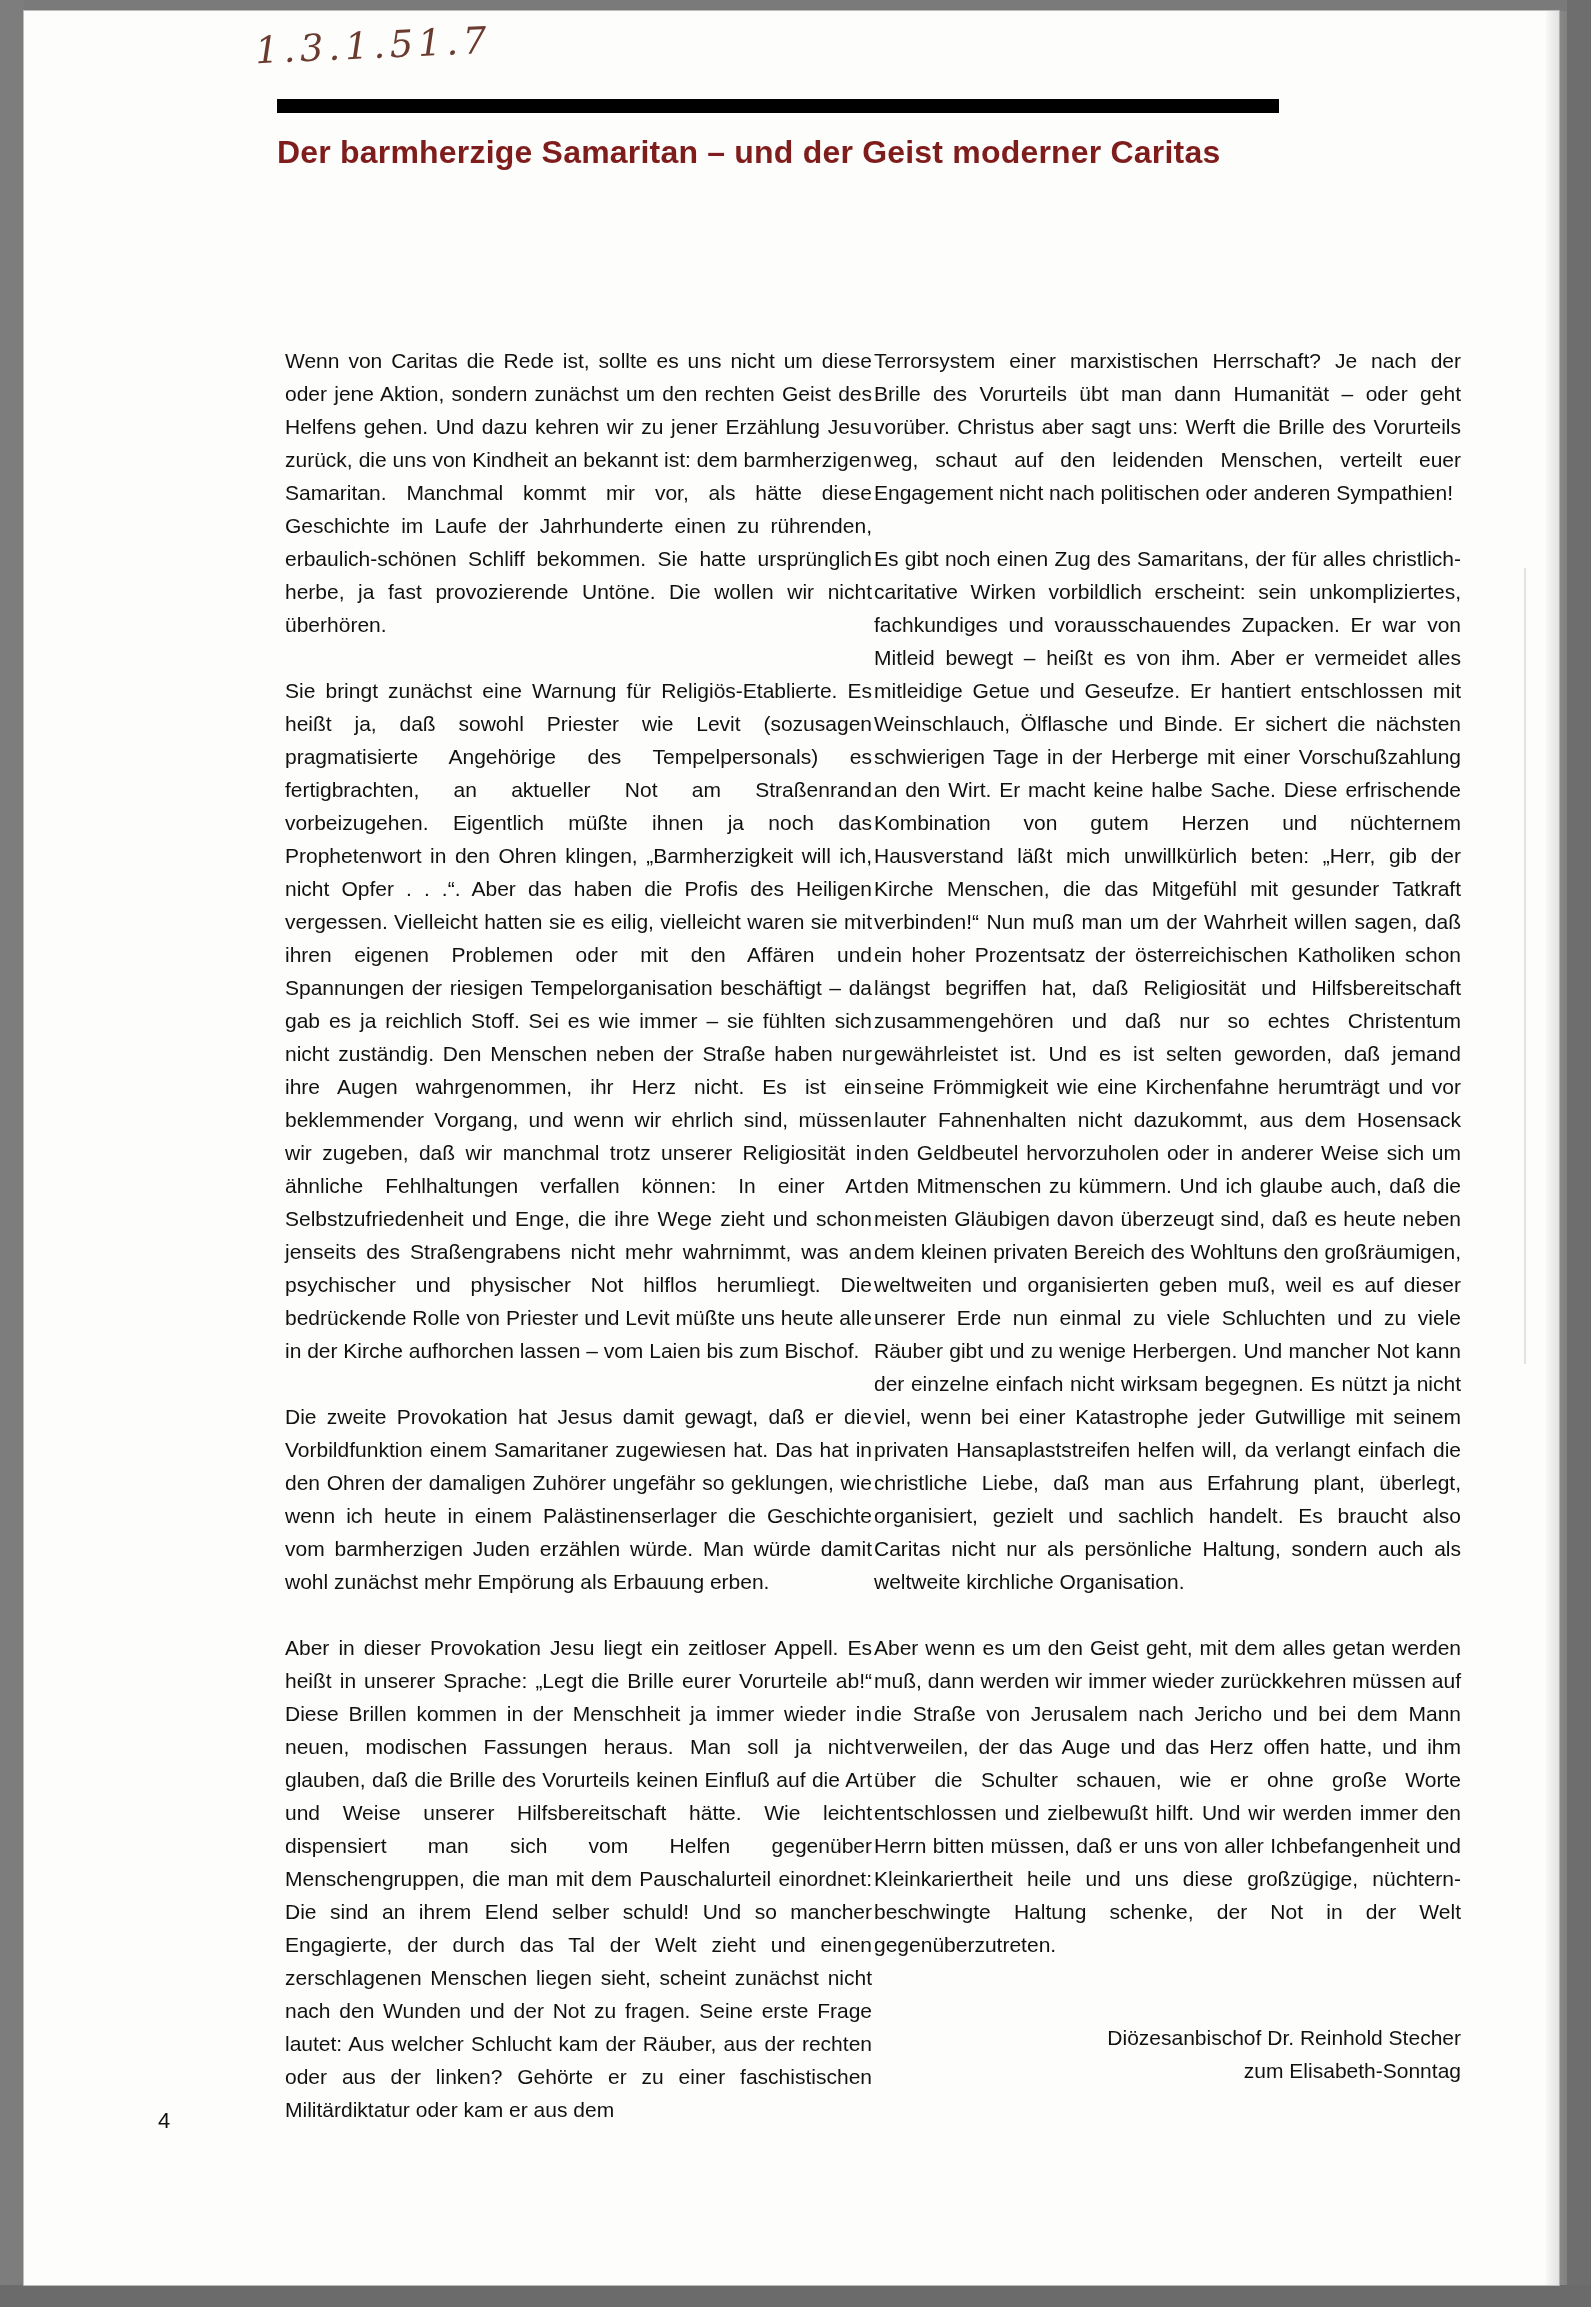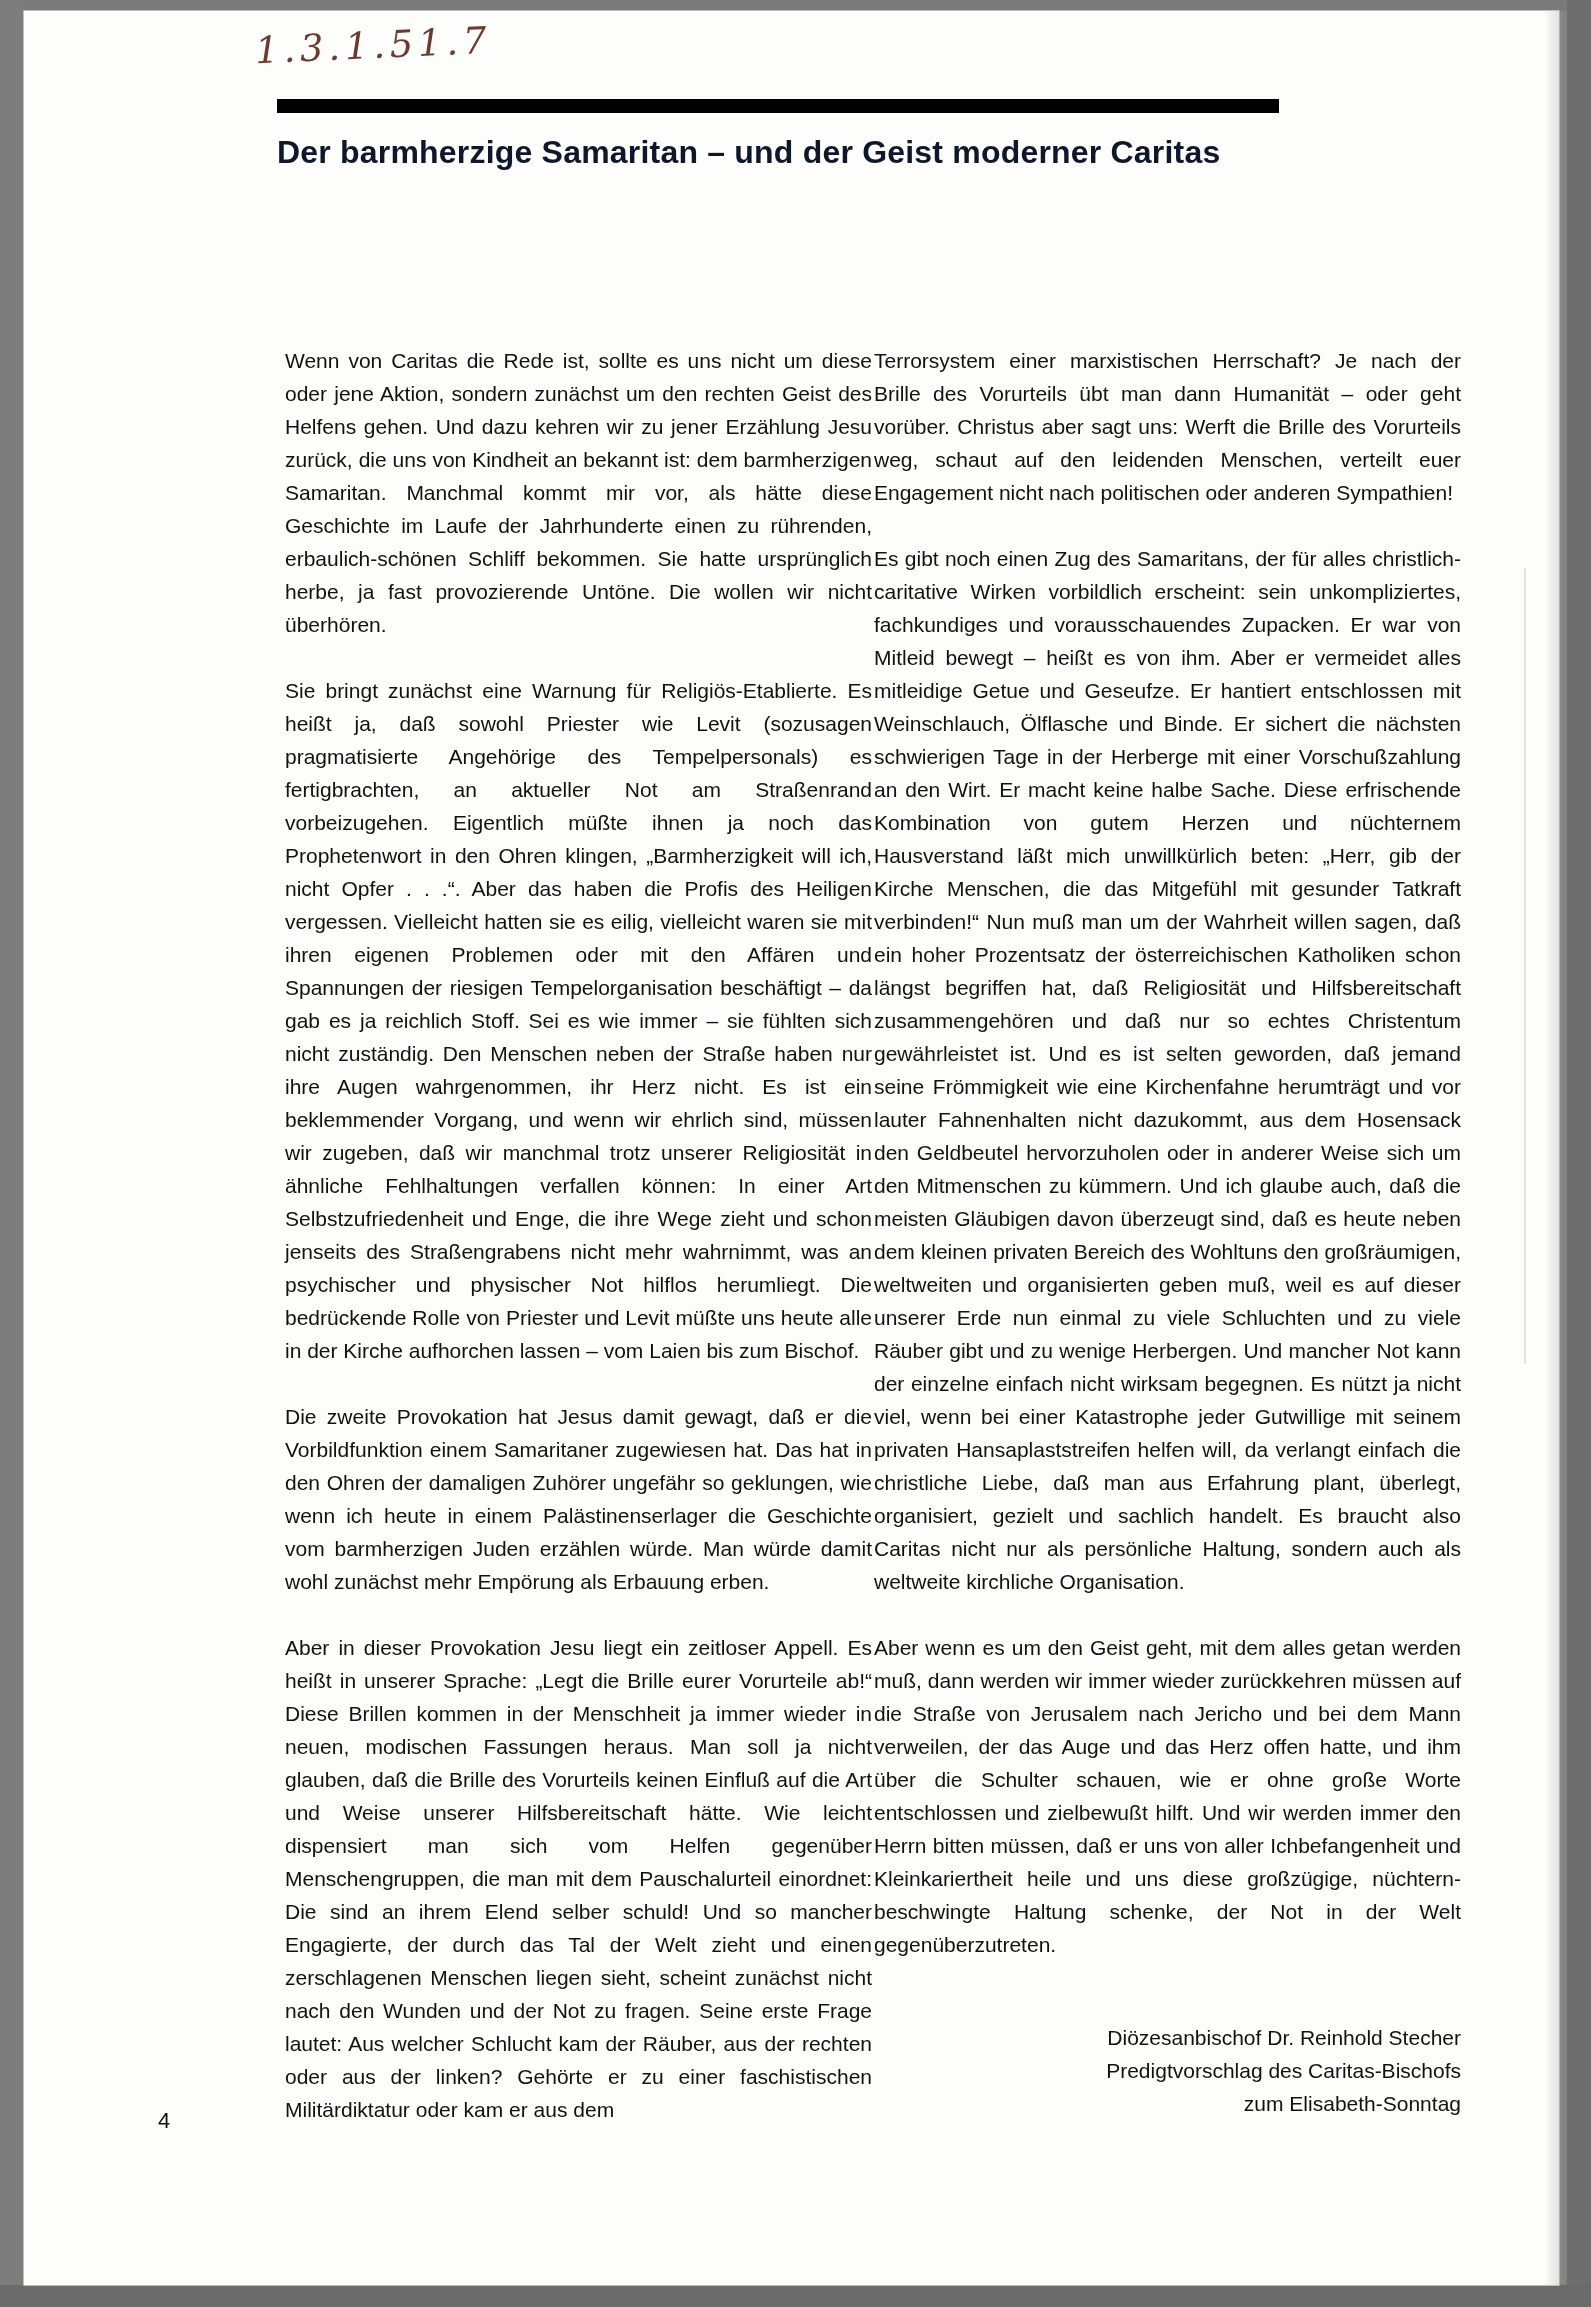--- a/index.html
+++ b/index.html
@@ -85,21 +85,21 @@
     height: 13.5px;
     background: #000;
   }
   .doc-title {
     position: absolute;
     left: 277px;
     top: 134px;
     width: 1034px;
     font-size: 32px;
     font-weight: bold;
-    color: #0f172a;
+    color: #7f1d1d;
     letter-spacing: 0.2px;
     font-family: "Liberation Sans", sans-serif;
   }
 
   
   .col {
     position: absolute;
     top: 344px;
     width: 595px;
     font-size: 21px;
@@ -174,20 +174,19 @@
     <p>Die zweite Provokation hat Jesus damit gewagt, daß er die Vorbildfunktion einem Samaritaner zugewiesen hat. Das hat in den Ohren der damaligen Zuhörer ungefähr so geklungen, wie wenn ich heute in einem Palästinenserlager die Geschichte vom barmherzigen Juden erzählen würde. Man würde damit wohl zunächst mehr Empörung als Erbauung erben.</p>
     <p>Aber in dieser Provokation Jesu liegt ein zeitloser Appell. Es heißt in unserer Sprache: „Legt die Brille eurer Vorurteile ab!“ Diese Brillen kommen in der Menschheit ja immer wieder in neuen, modischen Fassungen heraus. Man soll ja nicht glauben, daß die Brille des Vorurteils keinen Einfluß auf die Art und Weise unserer Hilfsbereitschaft hätte. Wie leicht dispensiert man sich vom Helfen gegenüber Menschengruppen, die man mit dem Pauschalurteil einordnet: Die sind an ihrem Elend selber schuld! Und so mancher Engagierte, der durch das Tal der Welt zieht und einen zerschlagenen Menschen liegen sieht, scheint zunächst nicht nach den Wunden und der Not zu fragen. Seine erste Frage lautet: Aus welcher Schlucht kam der Räuber, aus der rechten oder aus der linken? Gehörte er zu einer faschistischen Militärdiktatur oder kam er aus dem</p>
   </div>
 
   <div class="col col-right">
     <p>Terrorsystem einer marxistischen Herrschaft? Je nach der Brille des Vorurteils übt man dann Humanität – oder geht vorüber. Christus aber sagt uns: Werft die Brille des Vorurteils weg, schaut auf den leidenden Menschen, verteilt euer Engagement nicht nach politischen oder anderen Sympathien!</p>
     <p>Es gibt noch einen Zug des Samaritans, der für alles christlich-caritative Wirken vorbildlich erscheint: sein unkompliziertes, fachkundiges und vorausschauendes Zupacken. Er war von Mitleid bewegt – heißt es von ihm. Aber er vermeidet alles mitleidige Getue und Geseufze. Er hantiert entschlossen mit Weinschlauch, Ölflasche und Binde. Er sichert die nächsten schwierigen Tage in der Herberge mit einer Vorschußzahlung an den Wirt. Er macht keine halbe Sache. Diese erfrischende Kombination von gutem Herzen und nüchternem Hausverstand läßt mich unwillkürlich beten: „Herr, gib der Kirche Menschen, die das Mitgefühl mit gesunder Tatkraft verbinden!“ Nun muß man um der Wahrheit willen sagen, daß ein hoher Prozentsatz der österreichischen Katholiken schon längst begriffen hat, daß Religiosität und Hilfsbereitschaft zusammengehören und daß nur so echtes Christentum gewährleistet ist. Und es ist selten geworden, daß jemand seine Frömmigkeit wie eine Kirchenfahne herumträgt und vor lauter Fahnenhalten nicht dazukommt, aus dem Hosensack den Geldbeutel hervorzuholen oder in anderer Weise sich um den Mitmenschen zu kümmern. Und ich glaube auch, daß die meisten Gläubigen davon überzeugt sind, daß es heute neben dem kleinen privaten Bereich des Wohltuns den großräumigen, weltweiten und organisierten geben muß, weil es auf dieser unserer Erde nun einmal zu viele Schluchten und zu viele Räuber gibt und zu wenige Herbergen. Und mancher Not kann der einzelne einfach nicht wirksam begegnen. Es nützt ja nicht viel, wenn bei einer Katastrophe jeder Gutwillige mit seinem privaten Hansaplaststreifen helfen will, da verlangt einfach die christliche Liebe, daß man aus Erfahrung plant, überlegt, organisiert, gezielt und sachlich handelt. Es braucht also Caritas nicht nur als persönliche Haltung, sondern auch als weltweite kirchliche Organisation.</p>
     <p>Aber wenn es um den Geist geht, mit dem alles getan werden muß, dann werden wir immer wieder zurückkehren müssen auf die Straße von Jerusalem nach Jericho und bei dem Mann verweilen, der das Auge und das Herz offen hatte, und ihm über die Schulter schauen, wie er ohne große Worte entschlossen und zielbewußt hilft. Und wir werden immer den Herrn bitten müssen, daß er uns von aller Ichbefangenheit und Kleinkariertheit heile und uns diese großzügige, nüchtern-beschwingte Haltung schenke, der Not in der Welt gegenüberzutreten.</p>
     <div class="signature">
       <div>Diözesanbischof Dr. Reinhold Stecher</div>
-      <div>Predigtvorschlag des Caritas-Bischofs</div>
       <div>zum Elisabeth-Sonntag</div>
     </div>
   </div>
 
   <div class="page-number">4</div>
 </div>
 
 
 </body></html>

